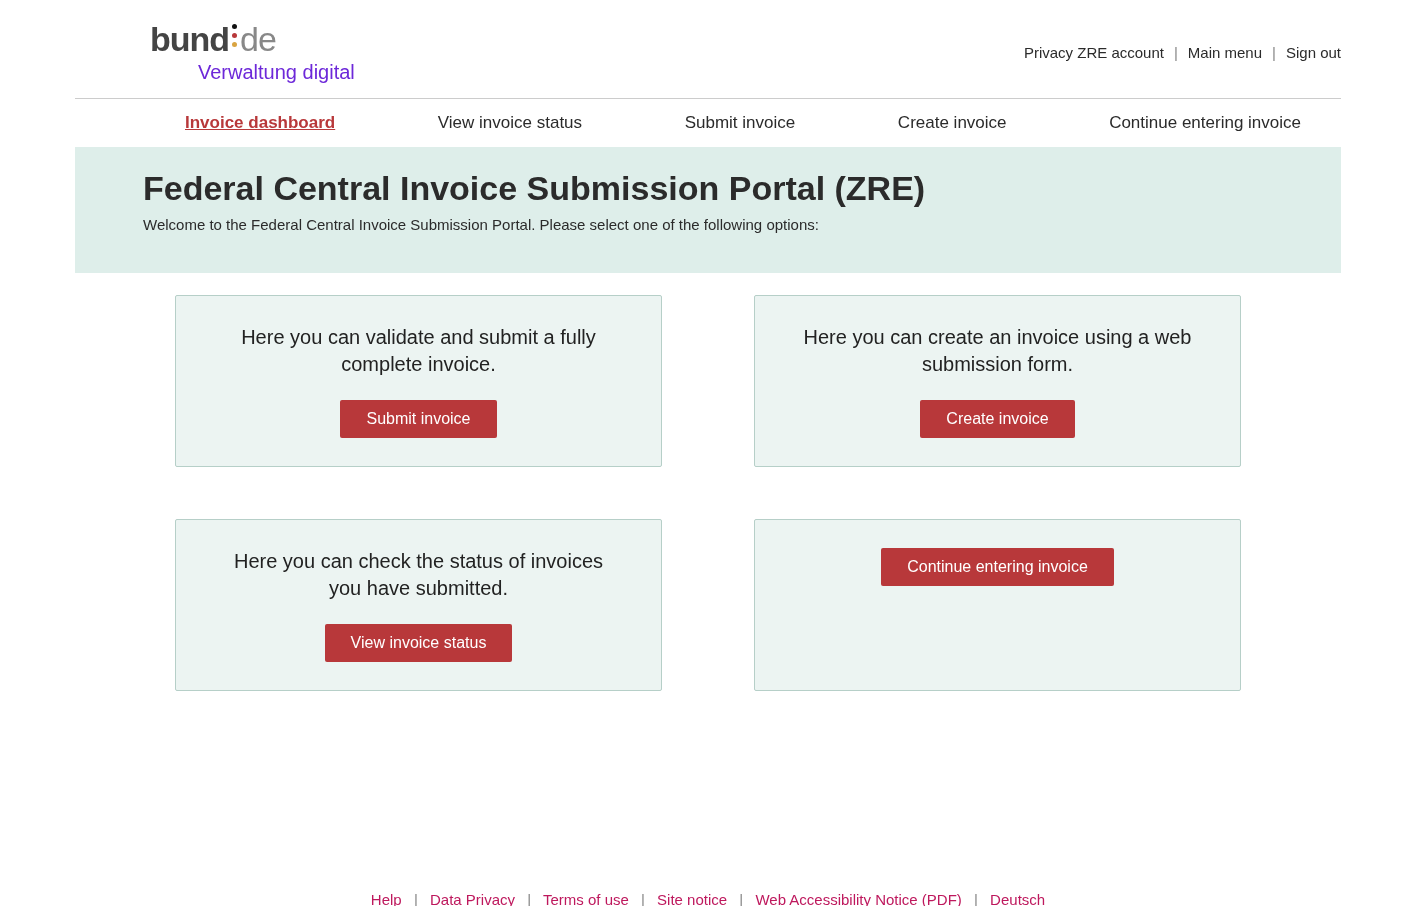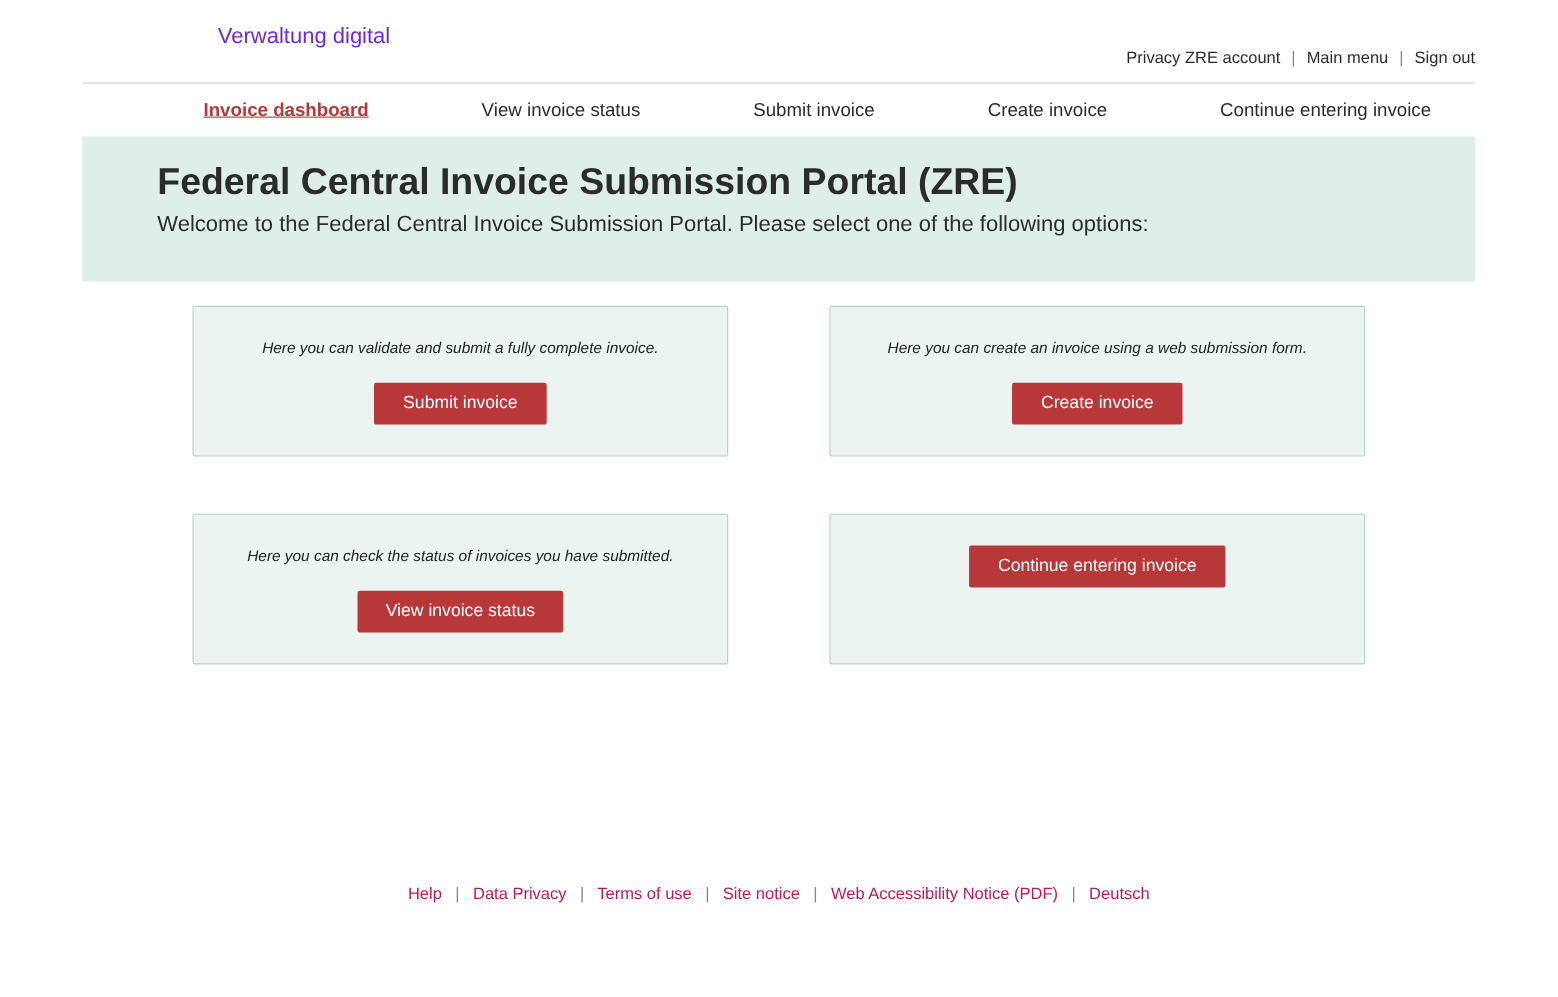--- a/index.html
+++ b/index.html
@@ -84,21 +84,21 @@
     margin: 0 75px;
     padding: 22px 68px 40px 68px;
   }
   .banner h1 {
     font-size: 34px;
     font-weight: 700;
     color: #2b2b2b;
     margin-bottom: 8px;
   }
   .banner p {
-    font-size: 20px;
+    font-size: 15px;
     color: #2b2b2b;
   }
   .cards {
     margin: 22px 75px 0 75px;
     display:flex;
     flex-direction:column;
     gap: 52px;
     padding: 0 100px;
   }
   .card-row {
@@ -108,25 +108,24 @@
   }
   .card {
     flex:1;
     border:1px solid #b6cfc8;
     background:#ecf4f2;
     padding: 28px 40px 28px 40px;
     text-align:center;
     border-radius:2px;
   }
   .card p {
-    font-size:14px;
+    font-size:20px;
     color:#222;
     margin-bottom: 22px;
     line-height:1.35;
-    font-style:italic;
   }
   .btn {
     display:inline-block;
     background:#b8383a;
     color:#fff;
     font-size:16px;
     padding: 10px 26px;
     border:none;
     border-radius:2px;
     cursor:pointer;
@@ -142,20 +141,29 @@
   .footer a { color:#be185d; text-decoration:none; cursor:pointer; }
   .footer .sep { margin: 0 8px; }
 </style>
 </head>
 <body>
 
 <div class="page">
 
   <div class="header">
     <div class="logo">
+      <div class="logo-top">
+        <span class="logo-bund">bund</span>
+        <span class="logo-dots">
+          <span class="dot-black"></span>
+            <span class="dot-red"></span>
+            <span class="dot-gold"></span>
+        </span>
+        <span class="logo-de">de</span>
+      </div>
       <div class="logo-sub">Verwaltung digital</div>
     </div>
     <div class="top-links">
       <a>Privacy ZRE account</a>
       <span class="sep">|</span>
       <a>Main menu</a>
       <span class="sep">|</span>
       <a>Sign out</a>
     </div>
   </div>

